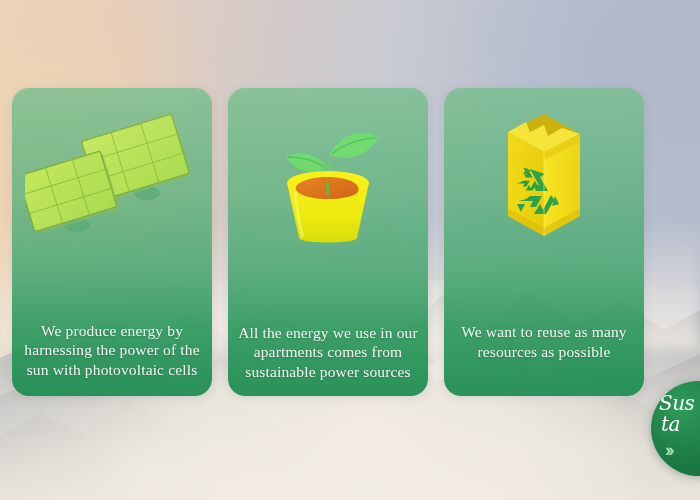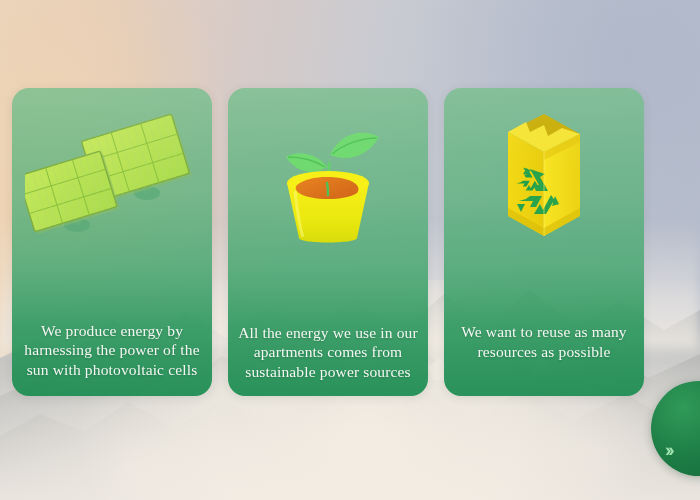--- a/index.html
+++ b/index.html
@@ -314,14 +314,18 @@
         </g>
 
         <line x1="70" y1="50" x2="70" y2="134" stroke="#fbf06a" stroke-width="1.2" opacity=".5"></line>
       </svg>
     </div>
     <div class="card-caption">We want to reuse as many resources as possible</div>
   </div>
 </div>
 
 <div class="badge">
+  <div class="badge-text">
+    <span>Sus</span>
+    <span class="l2">ta</span>
+  </div>
   <div class="badge-arrows">››</div>
 </div>
 
 </body></html>

